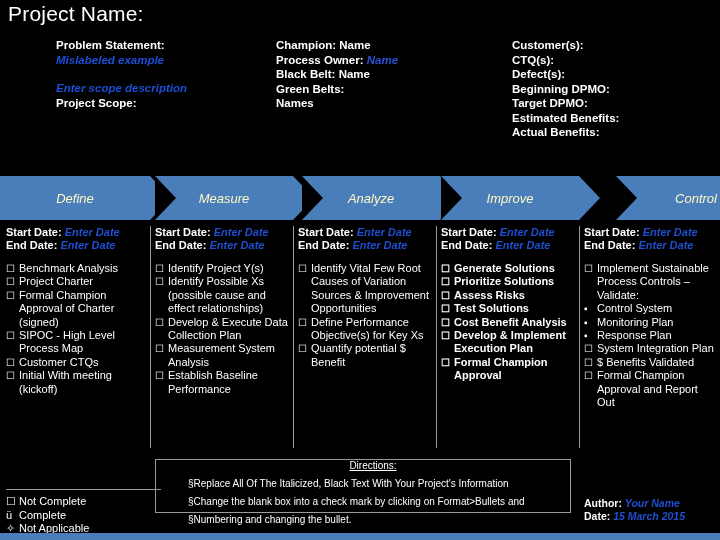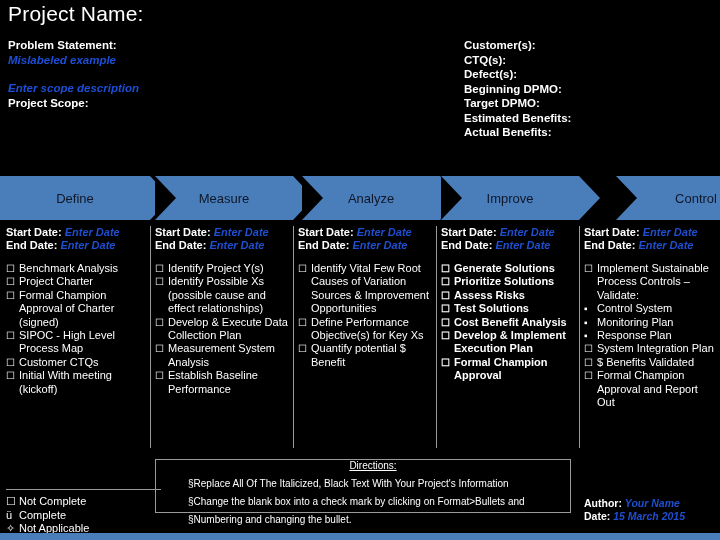--- a/index.html
+++ b/index.html
@@ -17,31 +17,31 @@
     letter-spacing:0.2px;
   }
   
   .info-band{
     position:absolute;left:6px;top:38px;width:708px;height:130px;
   }
   .col{position:absolute;top:0;}
   .col1{left:2px;width:215px;}
   .col2{left:222px;width:230px;}
   .col3{left:458px;width:250px;}
-  .lbl{font-size:11.5px;font-weight:bold;color:#fff;line-height:14.5px;white-space:nowrap;}
+  .lbl{font-size:11.5px;font-weight:bold;color:#fff;line-height:14.5px;white-space:nowrap;margin-left:48px;}
   .ital-blue{font-style:italic;font-weight:bold;color:#1c4fd8;}
   .ital-blue2{font-style:italic;font-weight:bold;color:#2a52d4;}
   .spacer{height:14px;}
   
   .phases{position:absolute;left:0;top:176px;width:720px;height:44px;}
   .chev{
     position:absolute;top:0;height:44px;
     background:#4a7ebb;
     display:flex;align-items:center;justify-content:center;
-    font-size:13px;color:#0f172a;
+    font-size:13px;color:#fef9c3;font-style:italic;
   }
   .chev .cap{position:relative;z-index:2;}
   .chev:after{
     content:"";position:absolute;right:-21px;top:0;
     width:0;height:0;
     border-top:22px solid transparent;
     border-bottom:22px solid transparent;
     border-left:21px solid #4a7ebb;
     z-index:1;
   }
@@ -112,20 +112,36 @@
 <div class="info-band">
 
   <div class="col col1">
     <div class="lbl">Problem Statement:</div>
     <div class="lbl ital-blue">Mislabeled example</div>
     <div class="spacer"></div>
     <div class="lbl ital-blue">Enter scope description</div>
     <div class="lbl">Project Scope:</div>
   </div>
 
+  <div class="col col2">
+    <div class="lbl">
+      <span>Champion:</span>
+      <span>Name</span>
+    </div>
+    <div class="lbl">
+      <span>Process Owner:</span>
+      <span class="ital-blue2">Name</span>
+    </div>
+    <div class="lbl">
+      <span>Black Belt:</span>
+      <span>Name</span>
+    </div>
+    <div class="lbl">Green Belts:</div>
+    <div class="lbl">Names</div>
+  </div>
 
   <div class="col col3">
     <div class="lbl">Customer(s):</div>
     <div class="lbl">CTQ(s):</div>
     <div class="lbl">Defect(s):</div>
     <div class="lbl">Beginning DPMO:</div>
     <div class="lbl">Target DPMO:</div>
     <div class="lbl">Estimated Benefits:</div>
     <div class="lbl">Actual Benefits:</div>
   </div>

